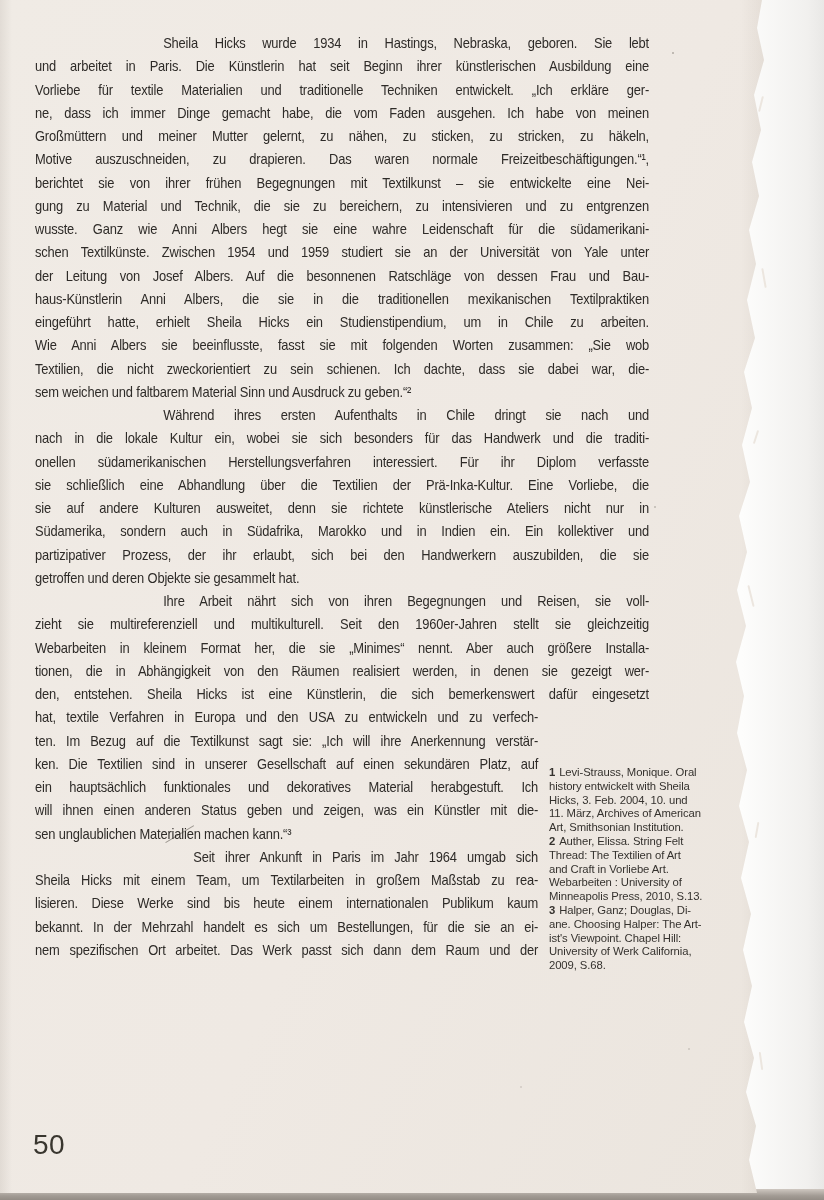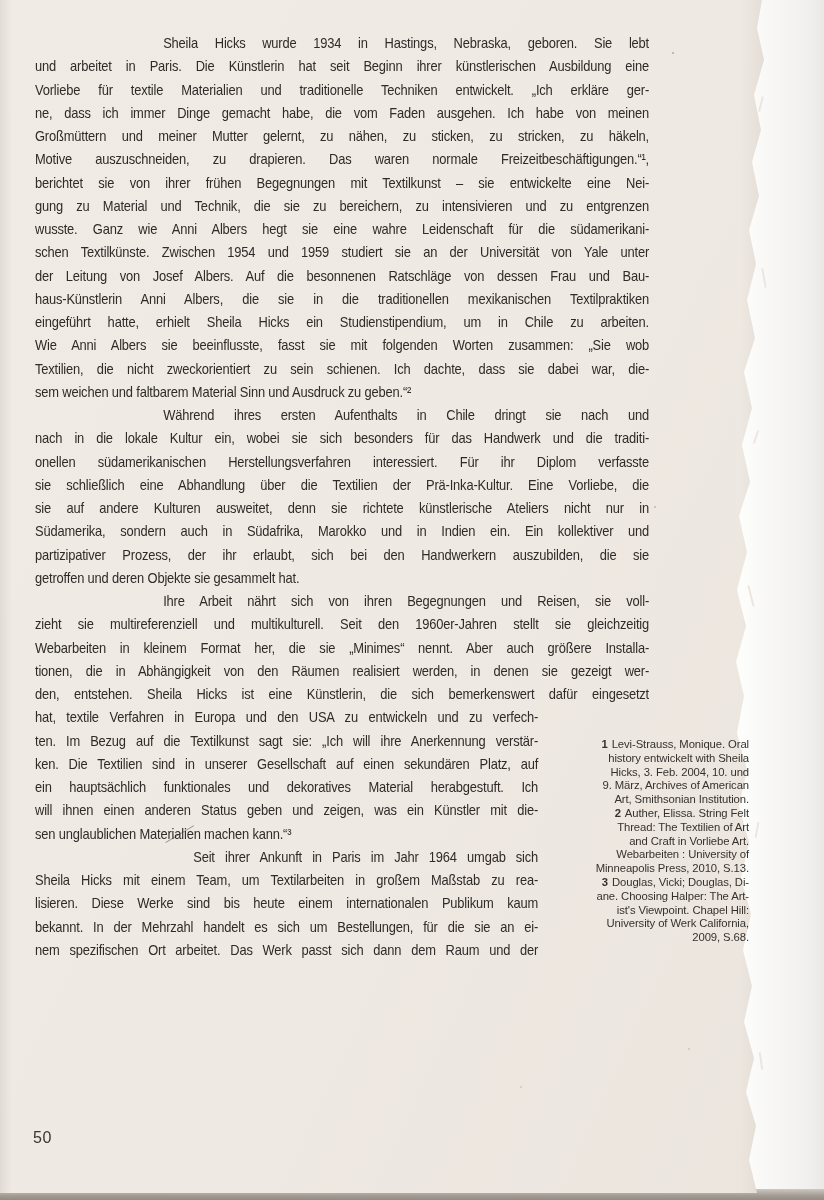--- a/index.html
+++ b/index.html
@@ -51,27 +51,27 @@
     transform:scaleX(0.86);transform-origin:0 0;
     color:var(--ink,#2e2b28);font-size:15px;line-height:23.25px;
     letter-spacing:-0.2px;
   }
   .ln{width:714px;height:23.25px;text-align:justify;text-align-last:justify;overflow:visible;}
   .ln.narrow{width:585px;}
   .ln.first{padding-left:149px;box-sizing:border-box;}
   .ln.first-lg{padding-left:184px;box-sizing:border-box;}
   .ln.last{text-align-last:left;}
   
-  .fns{position:absolute;left:549px;top:738px;width:200px;z-index:3;
-    color:#35322e;font-size:11.3px;line-height:13.8px;letter-spacing:-0.1px;text-align:right;}
+  .fns{position:absolute;left:549px;top:766px;width:200px;z-index:3;
+    color:#35322e;font-size:11.3px;line-height:13.8px;letter-spacing:-0.1px;}
   .fn-ln{white-space:nowrap;}
   .fn-ln b{font-weight:700;margin-right:4px;}
   
   .pageno{position:absolute;left:33px;top:1129px;z-index:3;
-    color:#39362f;font-size:16px;letter-spacing:0.5px;}
+    color:#39362f;font-size:28px;letter-spacing:0.5px;}
 </style>
 </head>
 <body>
 
 <div class="bottom-bar"></div>
 
 <div class="paper">
   <div class="left-shade"></div>
   <div class="tear-shade"></div>
 </div>
@@ -130,27 +130,27 @@
     <div class="ln narrow">Sheila Hicks mit einem Team, um Textilarbeiten in großem Maßstab zu rea-</div>
     <div class="ln narrow">lisieren. Diese Werke sind bis heute einem internationalen Publikum kaum</div>
     <div class="ln narrow">bekannt. In der Mehrzahl handelt es sich um Bestellungen, für die sie an ei-</div>
     <div class="ln narrow">nem spezifischen Ort arbeitet. Das Werk passt sich dann dem Raum und der</div>
   </div>
 
 <div class="fns">
     <div class="fn-ln"><b>1</b><span>Levi-Strauss, Monique. Oral</span></div>
     <div class="fn-ln">history entwickelt with Sheila</div>
     <div class="fn-ln">Hicks, 3. Feb. 2004, 10. und</div>
-    <div class="fn-ln">9. März, Archives of American</div>
+    <div class="fn-ln">11. März, Archives of American</div>
     <div class="fn-ln">Art, Smithsonian Institution.</div>
     <div class="fn-ln"><b>2</b><span>Auther, Elissa. String Felt</span></div>
     <div class="fn-ln">Thread: The Textilien of Art</div>
     <div class="fn-ln">and Craft in Vorliebe Art.</div>
     <div class="fn-ln">Webarbeiten : University of</div>
     <div class="fn-ln">Minneapolis Press, 2010, S.13.</div>
-    <div class="fn-ln"><b>3</b><span>Douglas, Vicki; Douglas, Di-</span></div>
+    <div class="fn-ln"><b>3</b><span>Halper, Ganz; Douglas, Di-</span></div>
     <div class="fn-ln">ane. Choosing Halper: The Art-</div>
     <div class="fn-ln">ist's Viewpoint. Chapel Hill:</div>
     <div class="fn-ln">University of Werk California,</div>
     <div class="fn-ln">2009, S.68.</div>
   </div>
 
 <div class="pageno">50</div>
 
 </body></html>

